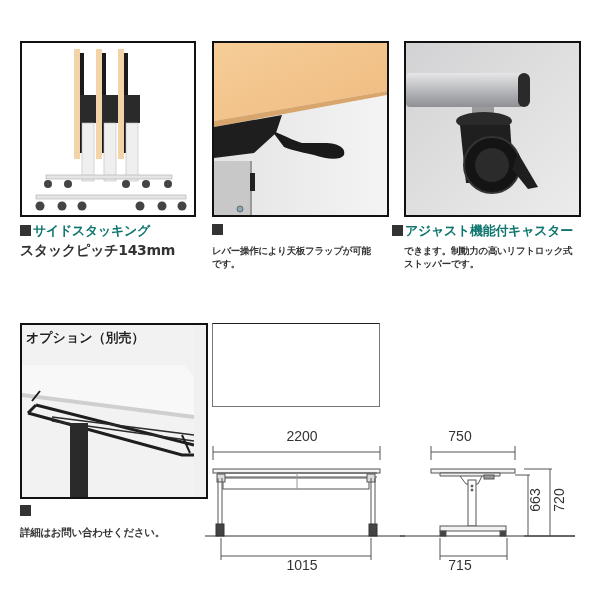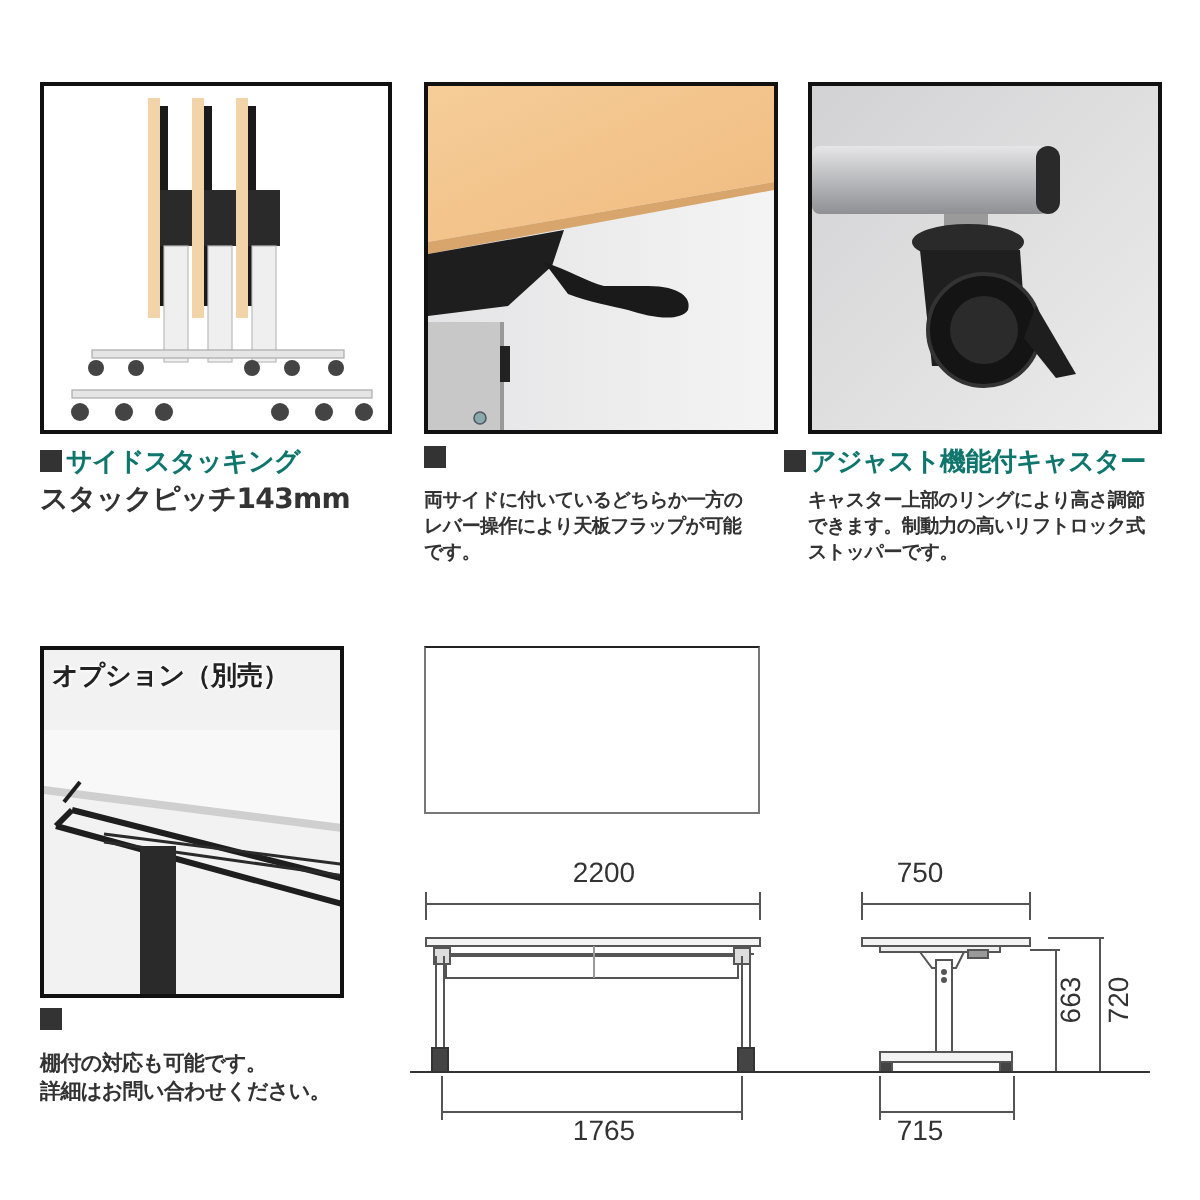--- a/index.html
+++ b/index.html
@@ -79,21 +79,20 @@
     <path d="M58,88 C70,92 80,98 88,100 L110,100 C126,100 132,106 130,112 C126,118 112,116 100,112 C92,110 80,108 70,104 Z" fill="#1a1a1a"></path>
 
     <rect x="0" y="118" width="36" height="54" fill="#c8c8c8"></rect>
     <rect x="36" y="118" width="2" height="54" fill="#999"></rect>
     <rect x="36" y="130" width="5" height="18" fill="#222"></rect>
     <circle cx="26" cy="166" r="3" fill="#8aa" stroke="#556" stroke-width="0.8"></circle>
   </svg>
 </div>
 <div class="heading" style="left:212px;top:222px;"><span class="sq"></span></div>
 <div class="desc" style="left:212px;top:244px;">
-  <div>両サイドに付いているどちらか一方の</div>
   <div>レバー操作により天板フラップが可能</div>
   <div>です。</div>
 </div>
 
 <div class="panel" style="left:404px;top:41px;width:177px;height:176px;background:#d9d9db;">
   <svg width="173" height="172" viewBox="0 0 173 172">
     <defs>
       <linearGradient id="bg3" x1="0" y1="0" x2="1" y2="1">
         <stop offset="0" stop-color="#d2d2d4"></stop>
         <stop offset="1" stop-color="#ececec"></stop>
@@ -116,54 +115,52 @@
     <path d="M54,82 L104,82 L108,140 L60,140 Z" fill="#1f1f1f"></path>
 
     <circle cx="86" cy="122" r="28" fill="#141414" stroke="#333" stroke-width="2"></circle>
     <circle cx="86" cy="122" r="17" fill="#2b2b2b"></circle>
 
     <path d="M112,110 L132,144 L122,146 L106,126 Z" fill="#1e1e1e"></path>
   </svg>
 </div>
 <div class="heading" style="left:392px;top:222px;"><span class="sq"></span><span>アジャスト機能付キャスター</span></div>
 <div class="desc" style="left:404px;top:244px;">
-  <div>キャスター上部のリングにより高さ調節</div>
   <div>できます。制動力の高いリフトロック式</div>
   <div>ストッパーです。</div>
 </div>
 
-<div class="panel" style="left:20px;top:323px;width:152px;height:176px;background:#f0f0f0;">
+<div class="panel" style="left:20px;top:323px;width:188px;height:176px;background:#f0f0f0;">
   <svg width="172" height="172" viewBox="0 0 172 172">
     <rect width="172" height="172" fill="#f2f2f2"></rect>
 
     <polygon points="0,40 162,40 172,52 172,90 0,68" fill="#f8f8f8"></polygon>
     <polygon points="0,68 172,90 172,94 0,72" fill="#cfcfcf"></polygon>
 
     <path d="M14,80 L172,120" stroke="#1e1e1e" stroke-width="3" fill="none"></path>
     <path d="M6,88 L160,130 L172,130" stroke="#1e1e1e" stroke-width="3" fill="none"></path>
     <path d="M6,88 L14,80" stroke="#1e1e1e" stroke-width="3"></path>
     <path d="M10,76 L18,66" stroke="#1e1e1e" stroke-width="2"></path>
     <path d="M30,92 L172,110" stroke="#2a2a2a" stroke-width="1.5"></path>
     <path d="M30,96 L172,116" stroke="#2a2a2a" stroke-width="1.5"></path>
     <path d="M160,110 L168,128" stroke="#1e1e1e" stroke-width="2"></path>
 
     <rect x="48" y="98" width="18" height="74" fill="#2a2a2a"></rect>
   </svg>
   <div class="abs" style="left:4px;top:4px;font-size:13px;font-weight:bold;color:#222;text-shadow:0 0 2px #fff,0 0 2px #fff;white-space:nowrap;">オプション（別売）</div>
 </div>
 <div class="heading" style="left:20px;top:503px;"><span class="sq"></span></div>
 <div class="desc" style="left:20px;top:525px;font-size:10.5px;line-height:14px;">
-  <div>棚付の対応も可能です。</div>
   <div>詳細はお問い合わせください。</div>
 </div>
 
 <div class="abs" style="left:212px;top:323px;width:168px;height:84px;border:1px solid #777;border-top-color:#222;box-sizing:border-box;background:#fff;"></div>
 
 <div class="dim" style="left:272px;top:428px;width:60px;text-align:center;">2200</div>
-<div class="dim" style="left:272px;top:557px;width:60px;text-align:center;">1765</div>
+<div class="dim" style="left:272px;top:557px;width:60px;text-align:center;">1015</div>
 <svg class="abs" style="left:205px;top:420px;" width="200" height="140" viewBox="0 0 200 140">
   <g stroke="#555" fill="none" stroke-width="1">
 
     <path d="M8,26 L8,40 M8,32 L175,32 M175,26 L175,40"></path>
 
     <rect x="8" y="49" width="167" height="4" fill="#f4f4f4"></rect>
 
     <path d="M12,53 L172,53 M12,57 L172,57"></path>
     <rect x="18" y="58" width="146" height="11" fill="#fff"></rect>
     <path d="M92,53 L92,69" stroke="#999"></path>

